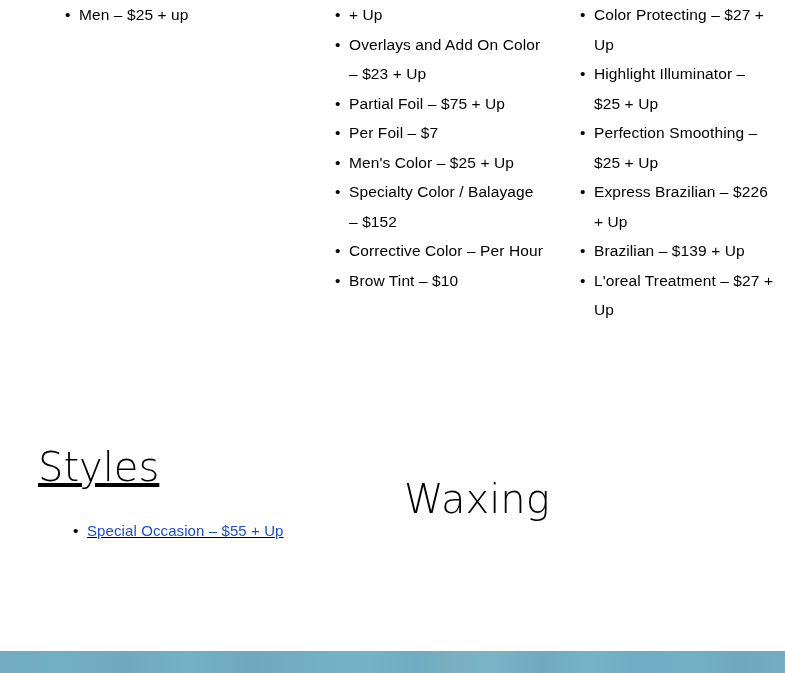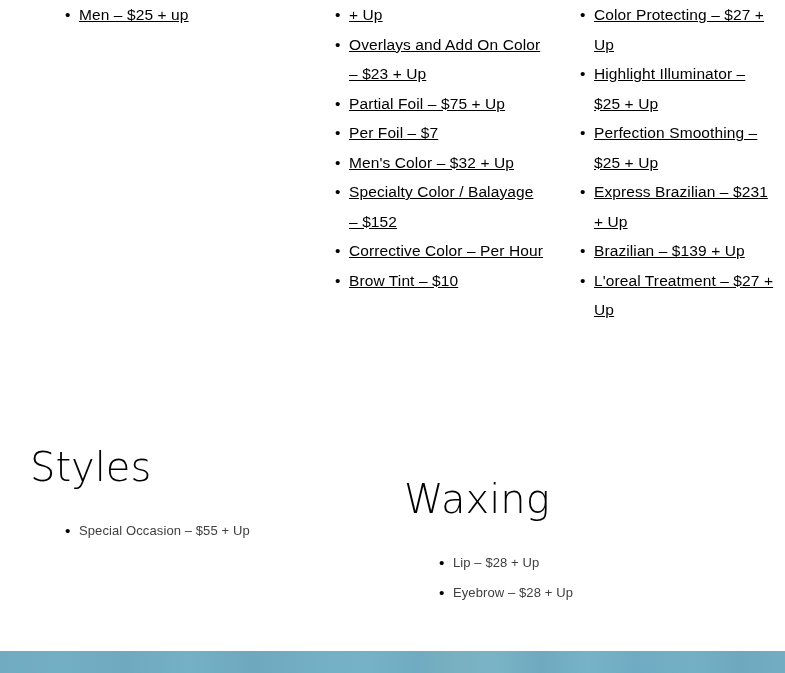--- a/index.html
+++ b/index.html
@@ -48,21 +48,20 @@
   }
 
   ul.svc-list > li {
     position: relative;
     padding-left: 14px;
     margin: 0 0 0 35px;
     font-size: 15.5px;
     line-height: 29.5px;
     color: #000000;
     letter-spacing: 0.1px;
-    text-decoration: underline;
   }
   ul.svc-list > li::before {
     content: "\2022";
     position: absolute;
     left: 0px;
     top: 0;
     font-size: 15.5px;
     line-height: 29.5px;
     color: #000000;
   }
@@ -79,21 +78,21 @@
   .sections {
     position: absolute;
     top: 444px;
     left: 0;
     width: 785px;
   }
   .section {
     position: absolute;
     top: 0;
   }
-  .section-styles { left: 30px; width: 360px; }
+  .section-styles { left: 38px; width: 360px; text-decoration: underline; }
   .section-waxing { left: 404px; width: 360px; margin-top: 32px; }
 
   .section-title {
     font-family: "DejaVu Sans", sans-serif;
     font-weight: 300;
     font-size: 40px;
     line-height: 46px;
     letter-spacing: 0px;
     color: #000000;
     margin: 0 0 26px 0;
@@ -102,23 +101,23 @@
 
   ul.section-list {
     margin: 0;
     padding: 0;
     list-style: none;
   }
   ul.section-list > li {
     position: relative;
     padding-left: 14px;
     margin: 0 0 0 35px;
-    font-size: 13px;
-    line-height: 29.5px;
-    color: #404040;
+    font-size: 15px;
+    line-height: 29.5px;
+    color: #1d4ed8;
     letter-spacing: 0.1px;
     white-space: nowrap;
   }
   ul.section-list > li::before {
     content: "\2022";
     position: absolute;
     left: 0;
     top: 0;
     font-size: 15.5px;
     line-height: 29.5px;
@@ -164,54 +163,50 @@
         <li>Men – $25 + up</li>
       </ul>
     </div>
 
     <div class="col col-mid">
       <ul class="svc-list">
         <li class="continuation">+ Up</li>
         <li>Overlays and Add On Color – $23 + Up</li>
         <li>Partial Foil – $75 + Up</li>
         <li>Per Foil – $7</li>
-        <li>Men's Color – $32 + Up</li>
+        <li>Men's Color – $25 + Up</li>
         <li>Specialty Color / Balayage – $152</li>
         <li>Corrective Color – Per Hour</li>
         <li>Brow Tint – $10</li>
       </ul>
     </div>
 
     <div class="col col-right">
       <ul class="svc-list">
         <li>Color Protecting – $27 + Up</li>
         <li>Highlight Illuminator – $25 + Up</li>
         <li>Perfection Smoothing – $25 + Up</li>
-        <li>Express Brazilian – $231 + Up</li>
+        <li>Express Brazilian – $226 + Up</li>
         <li>Brazilian – $139 + Up</li>
         <li>L'oreal Treatment – $27 + Up</li>
       </ul>
     </div>
 
   </div>
 
   <div class="sections">
 
     <div class="section section-styles">
       <h2 class="section-title">Styles</h2>
       <ul class="section-list">
         <li>Special Occasion – $55 + Up</li>
       </ul>
     </div>
 
     <div class="section section-waxing">
       <h2 class="section-title">Waxing</h2>
-      <ul class="section-list">
-        <li>Lip – $28 + Up</li>
-        <li>Eyebrow – $28 + Up</li>
-      </ul>
     </div>
 
   </div>
 
   <div class="footer-band"></div>
 
 </div>
 
 </body></html>

